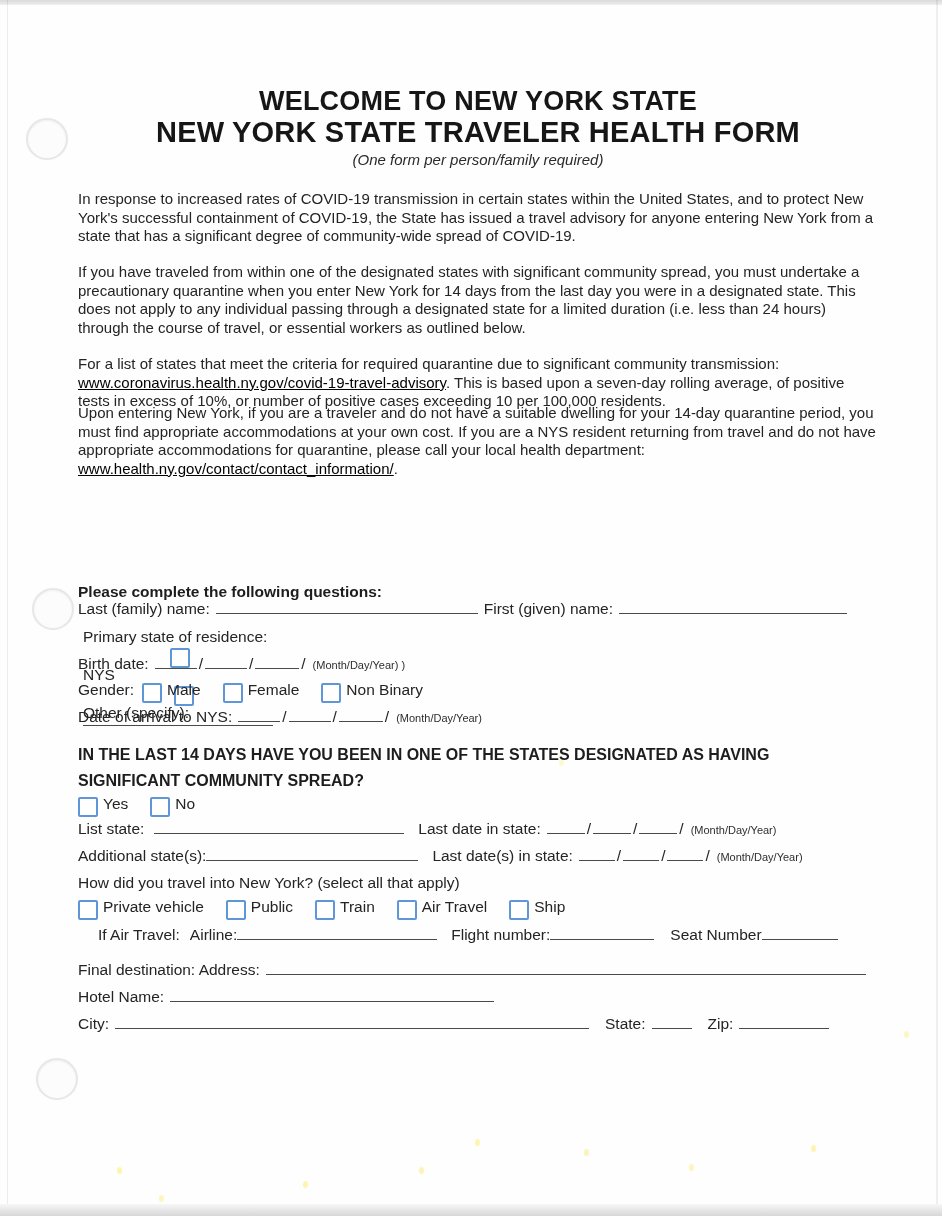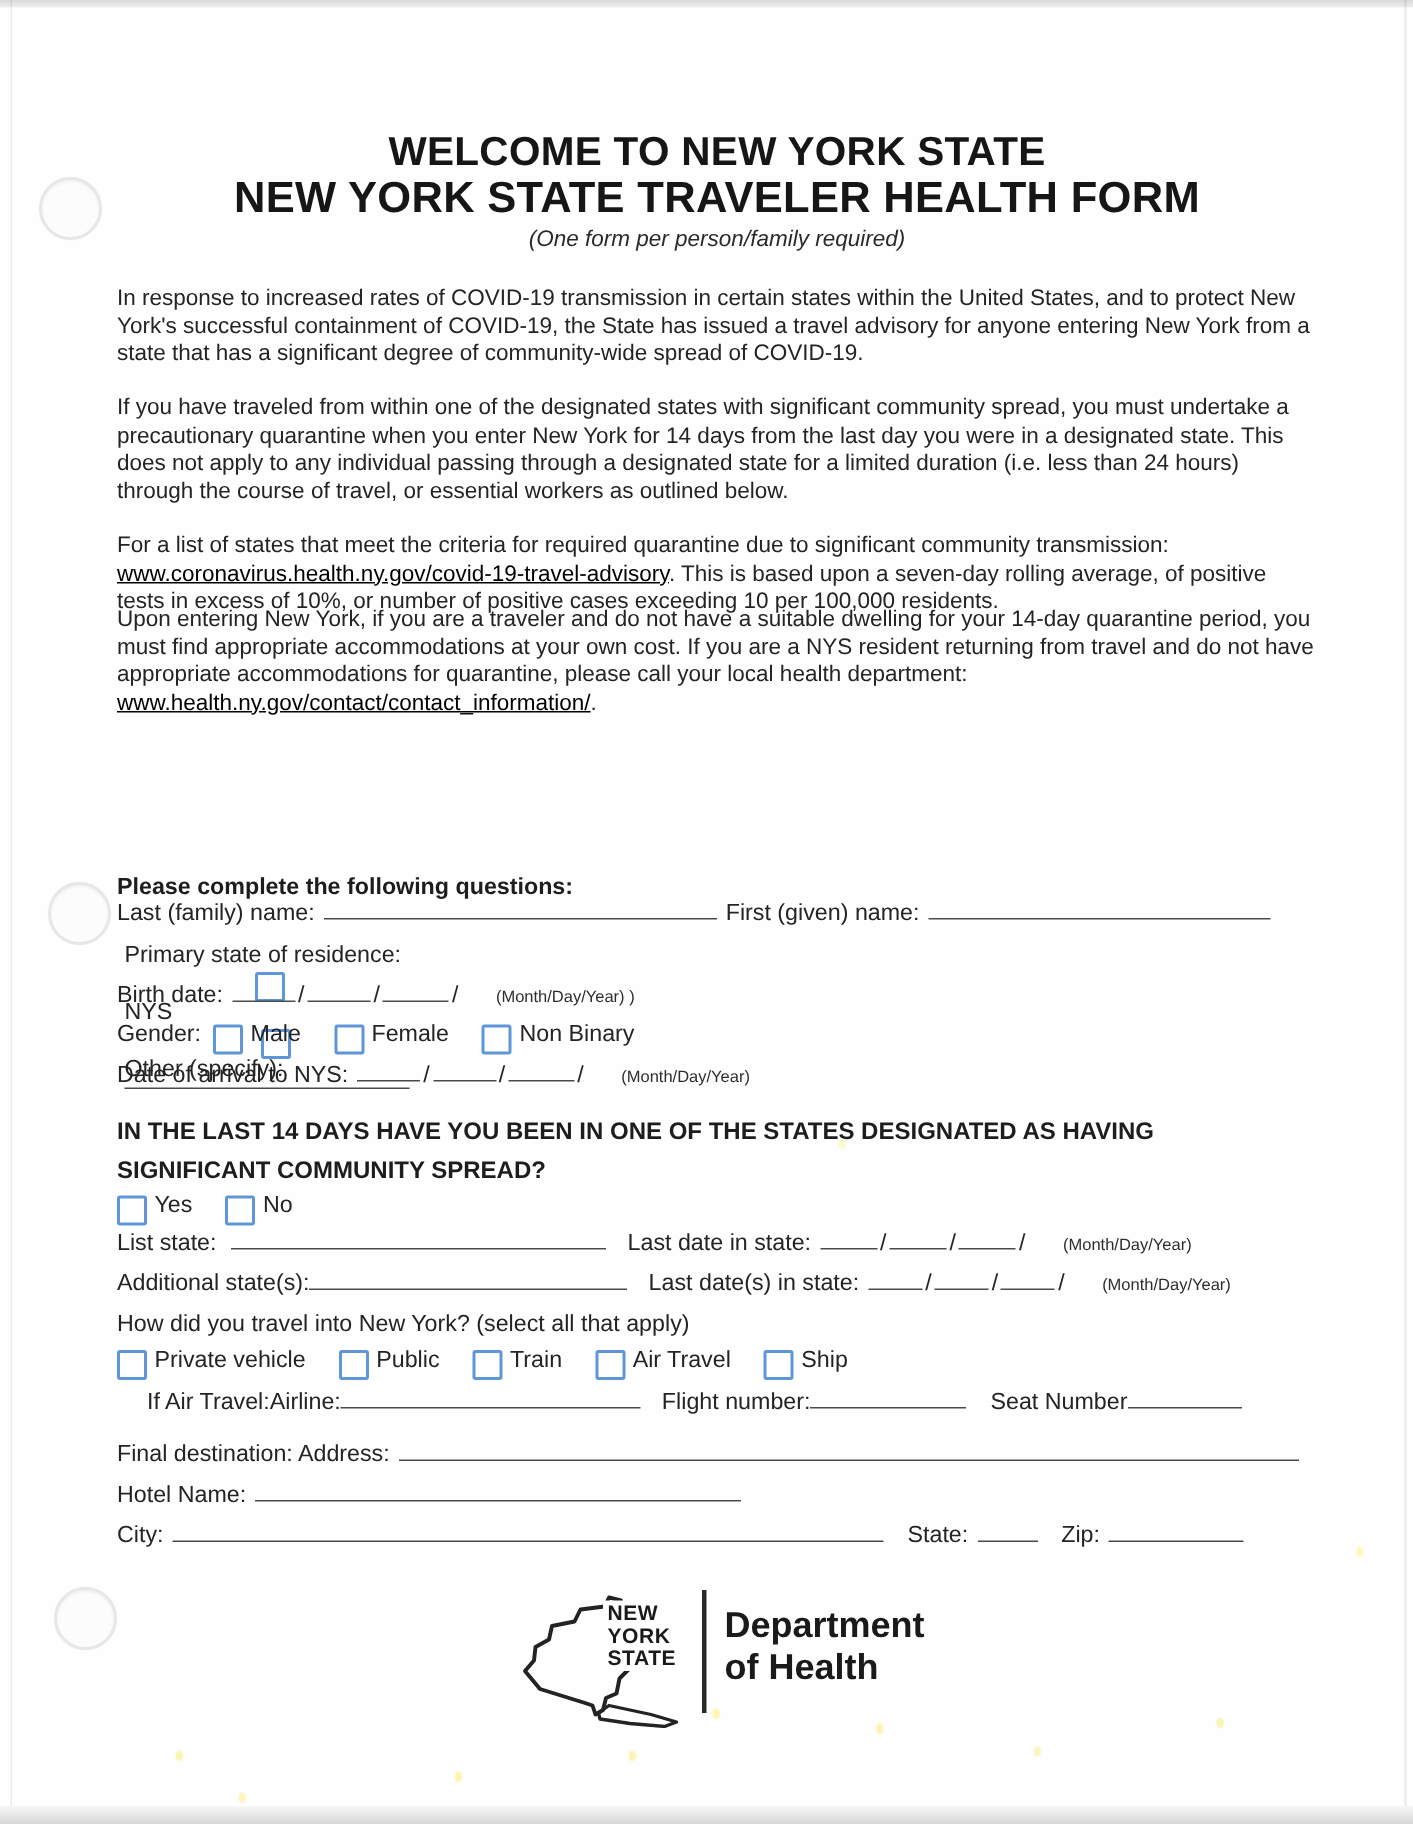--- a/index.html
+++ b/index.html
@@ -53,21 +53,21 @@
   .r-arrival{top:708px;} .r-yesno{top:795px;} .r-list{top:820px;} .r-addl{top:847px;}
   .r-howq{top:874px;} .r-modes{top:898px;} .r-air{top:926px;left:20px;}
   .r-final{top:961px;} .r-hotel{top:988px;} .r-city{top:1015px;}
   .blank{display:inline-block;height:3px;border-bottom:1.5px solid #4a4a4a;}
   .cb{
     display:inline-block;width:16px;height:16px;flex:none;
     border:2px solid #5e96d8;border-radius:2px;background:#fff;
     position:relative;top:2px;align-self:center;cursor:pointer;
   }
   .cb-lbl{margin-left:5px;}
-  .note{font-size:11px;color:#2e2e2e;margin-left:23px;text-align:right;}
+  .note{font-size:11px;color:#2e2e2e;margin-left:5px;text-align:right;}
   .slash{margin:0 2px;}
   .gap-l{margin-left:6px;} .gap-xl{margin-left:22px;}
   .logo{position:absolute;left:342px;top:1058px;width:300px;height:92px;}
   .logo svg{position:absolute;left:0;top:2px;}
   .logo-text{
     position:absolute;left:60px;top:9px;background:#fefefe;padding:1px 3px;
     font-size:14px;line-height:15px;font-weight:bold;color:#1a1a1a;letter-spacing:0.4px;
   }
   .logo-div{position:absolute;left:126px;top:2px;width:2.5px;height:82px;background:#2a2a2a;}
   .dept{
@@ -202,21 +202,21 @@
       <span class="cb gap-xl"></span>
       <span class="cb-lbl">Train</span>
       <span class="cb gap-xl"></span>
       <span class="cb-lbl">Air Travel</span>
       <span class="cb gap-xl"></span>
       <span class="cb-lbl">Ship</span>
     </div>
 
     <div class="abs row r-air">
       <span>If Air Travel:</span>
-      <span style="">Airline:</span>
+      <span style="margin-left:10px">Airline:</span>
       <span class="blank" style="width:200px"></span>
       <span style="margin-left:14px">Flight number:</span>
       <span class="blank" style="width:104px"></span>
       <span style="margin-left:16px">Seat Number</span>
       <span class="blank" style="width:76px"></span>
     </div>
 
     <div class="abs row r-final">
       <span>Final destination: Address:</span>
       <span class="blank gap-l" style="width:600px"></span>
@@ -231,29 +231,13 @@
       <span>City:</span>
       <span class="blank gap-l" style="width:474px"></span>
       <span style="margin-left:16px">State:</span>
       <span class="blank gap-l" style="width:40px"></span>
       <span style="margin-left:16px">Zip:</span>
       <span class="blank gap-l" style="width:90px"></span>
     </div>
 
   </div>
 
-  <div class="logo">
-    <svg width="135" height="92" viewBox="0 0 135 92">
-      <path d="M8,54 L14,47 L15,38 L24,33 L26,24 L41,21 L45,13 L61,11 L64,5 L72,7 L71,12 L76,15 L77,53 L71,59 L69,69 L62,72 L60,80 L55,83 L53,77 L47,75 L18,66 Z" fill="none" stroke="#232323" stroke-width="2.6" stroke-linejoin="round"></path>
-      <path d="M57,82 L64,77 L92,83 L109,88 L101,91 L78,89 L58,86 Z" fill="none" stroke="#232323" stroke-width="2.2" stroke-linejoin="round"></path>
-    </svg>
-    <div class="logo-text">
-      <div>NEW</div>
-      <div>YORK</div>
-      <div>STATE</div>
-    </div>
-    <div class="logo-div"></div>
-    <div class="dept">
-      <div>Department</div>
-      <div>of Health</div>
-    </div>
-  </div>
 </div>
 
 </body></html>

